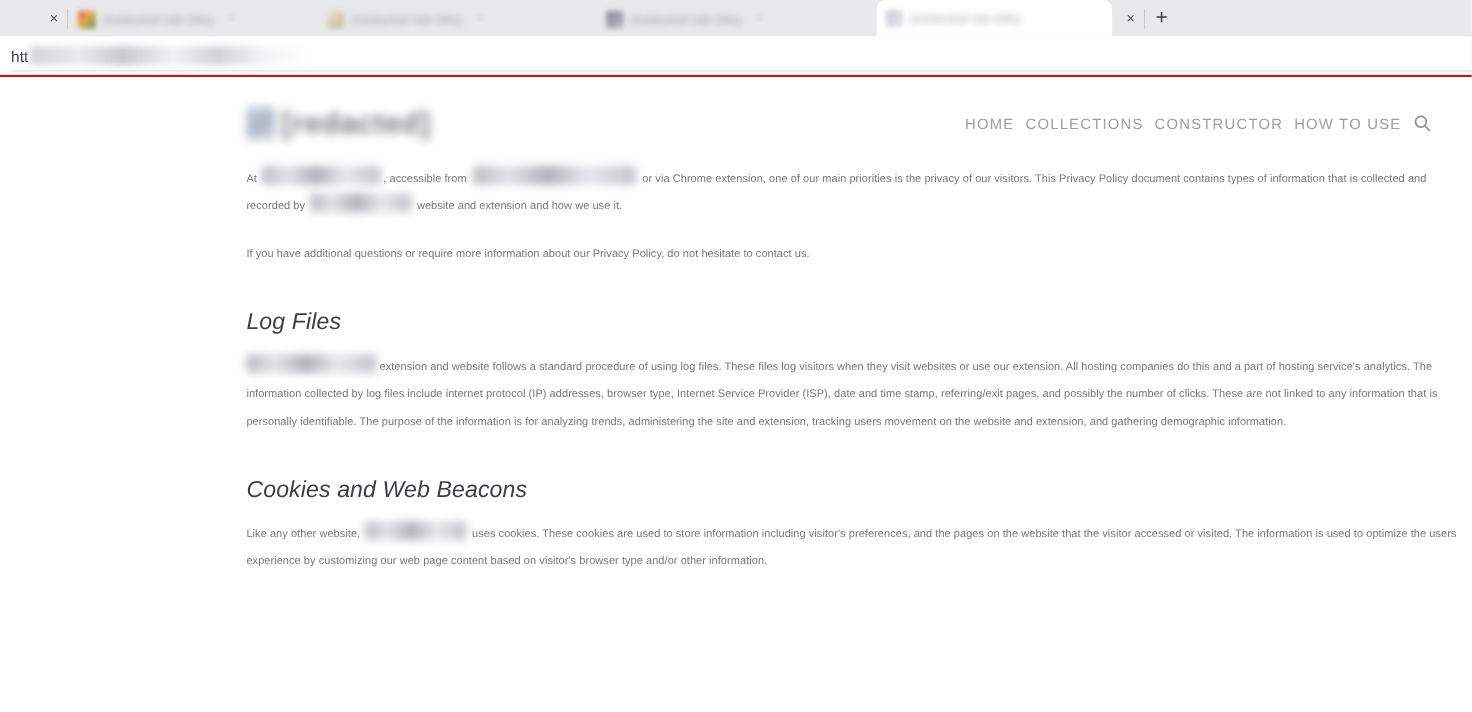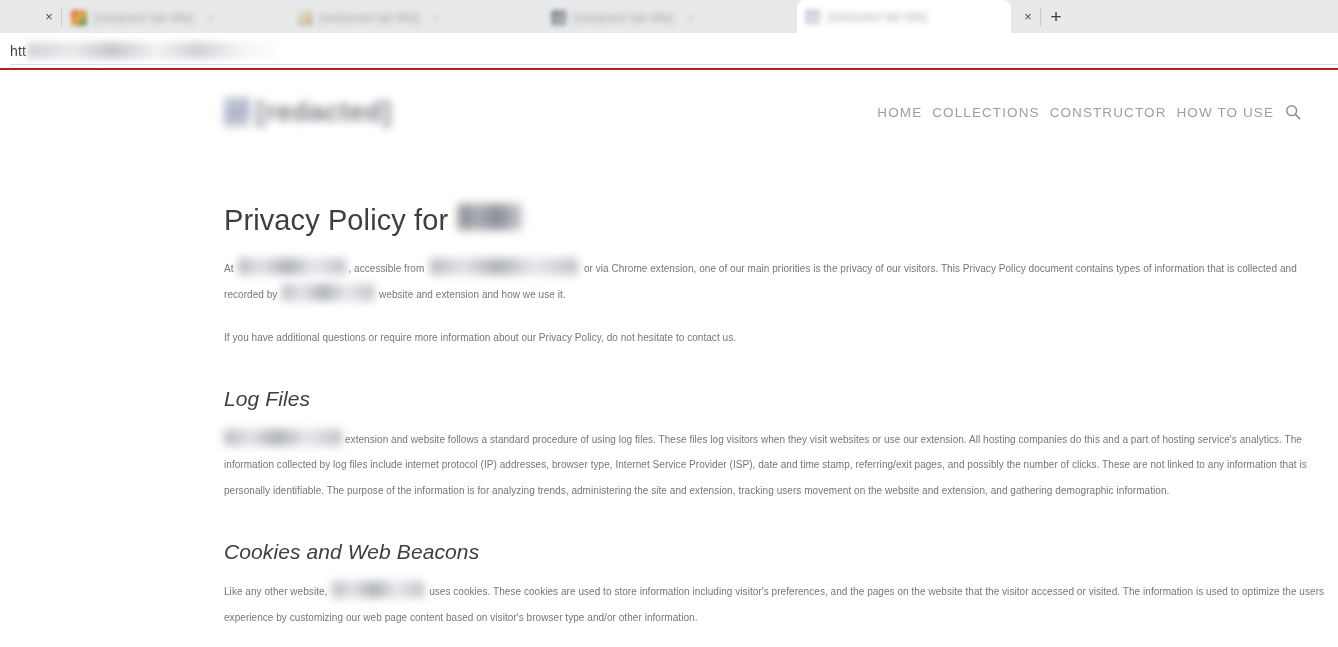--- a/index.html
+++ b/index.html
@@ -377,24 +377,20 @@
           <circle cx="6.7" cy="6.7" r="4.9" stroke="#8d9094" stroke-width="1.5"></circle>
           <line x1="10.4" y1="10.4" x2="14.6" y2="14.6" stroke="#8d9094" stroke-width="1.5" stroke-linecap="round"></line>
         </svg>
       </span>
     </nav>
   </div>
 
   <div class="content">
     <div class="content-inner">
 
-      <h1 class="doc-title">
-        <span>Privacy Policy for</span>
-        <span class="redact title-redact"></span>
-      </h1>
 
       <p class="doc-para">
         <span>At</span>
         <span class="redact w-name"></span><span>, accessible from</span>
         <span class="redact w-url"></span>
         <span>or via Chrome extension, one of our main priorities is the privacy of our visitors. This Privacy Policy document contains types of information that is collected and recorded by</span>
         <span class="redact w-name2"></span>
         <span>website and extension and how we use it.</span>
       </p>
 

